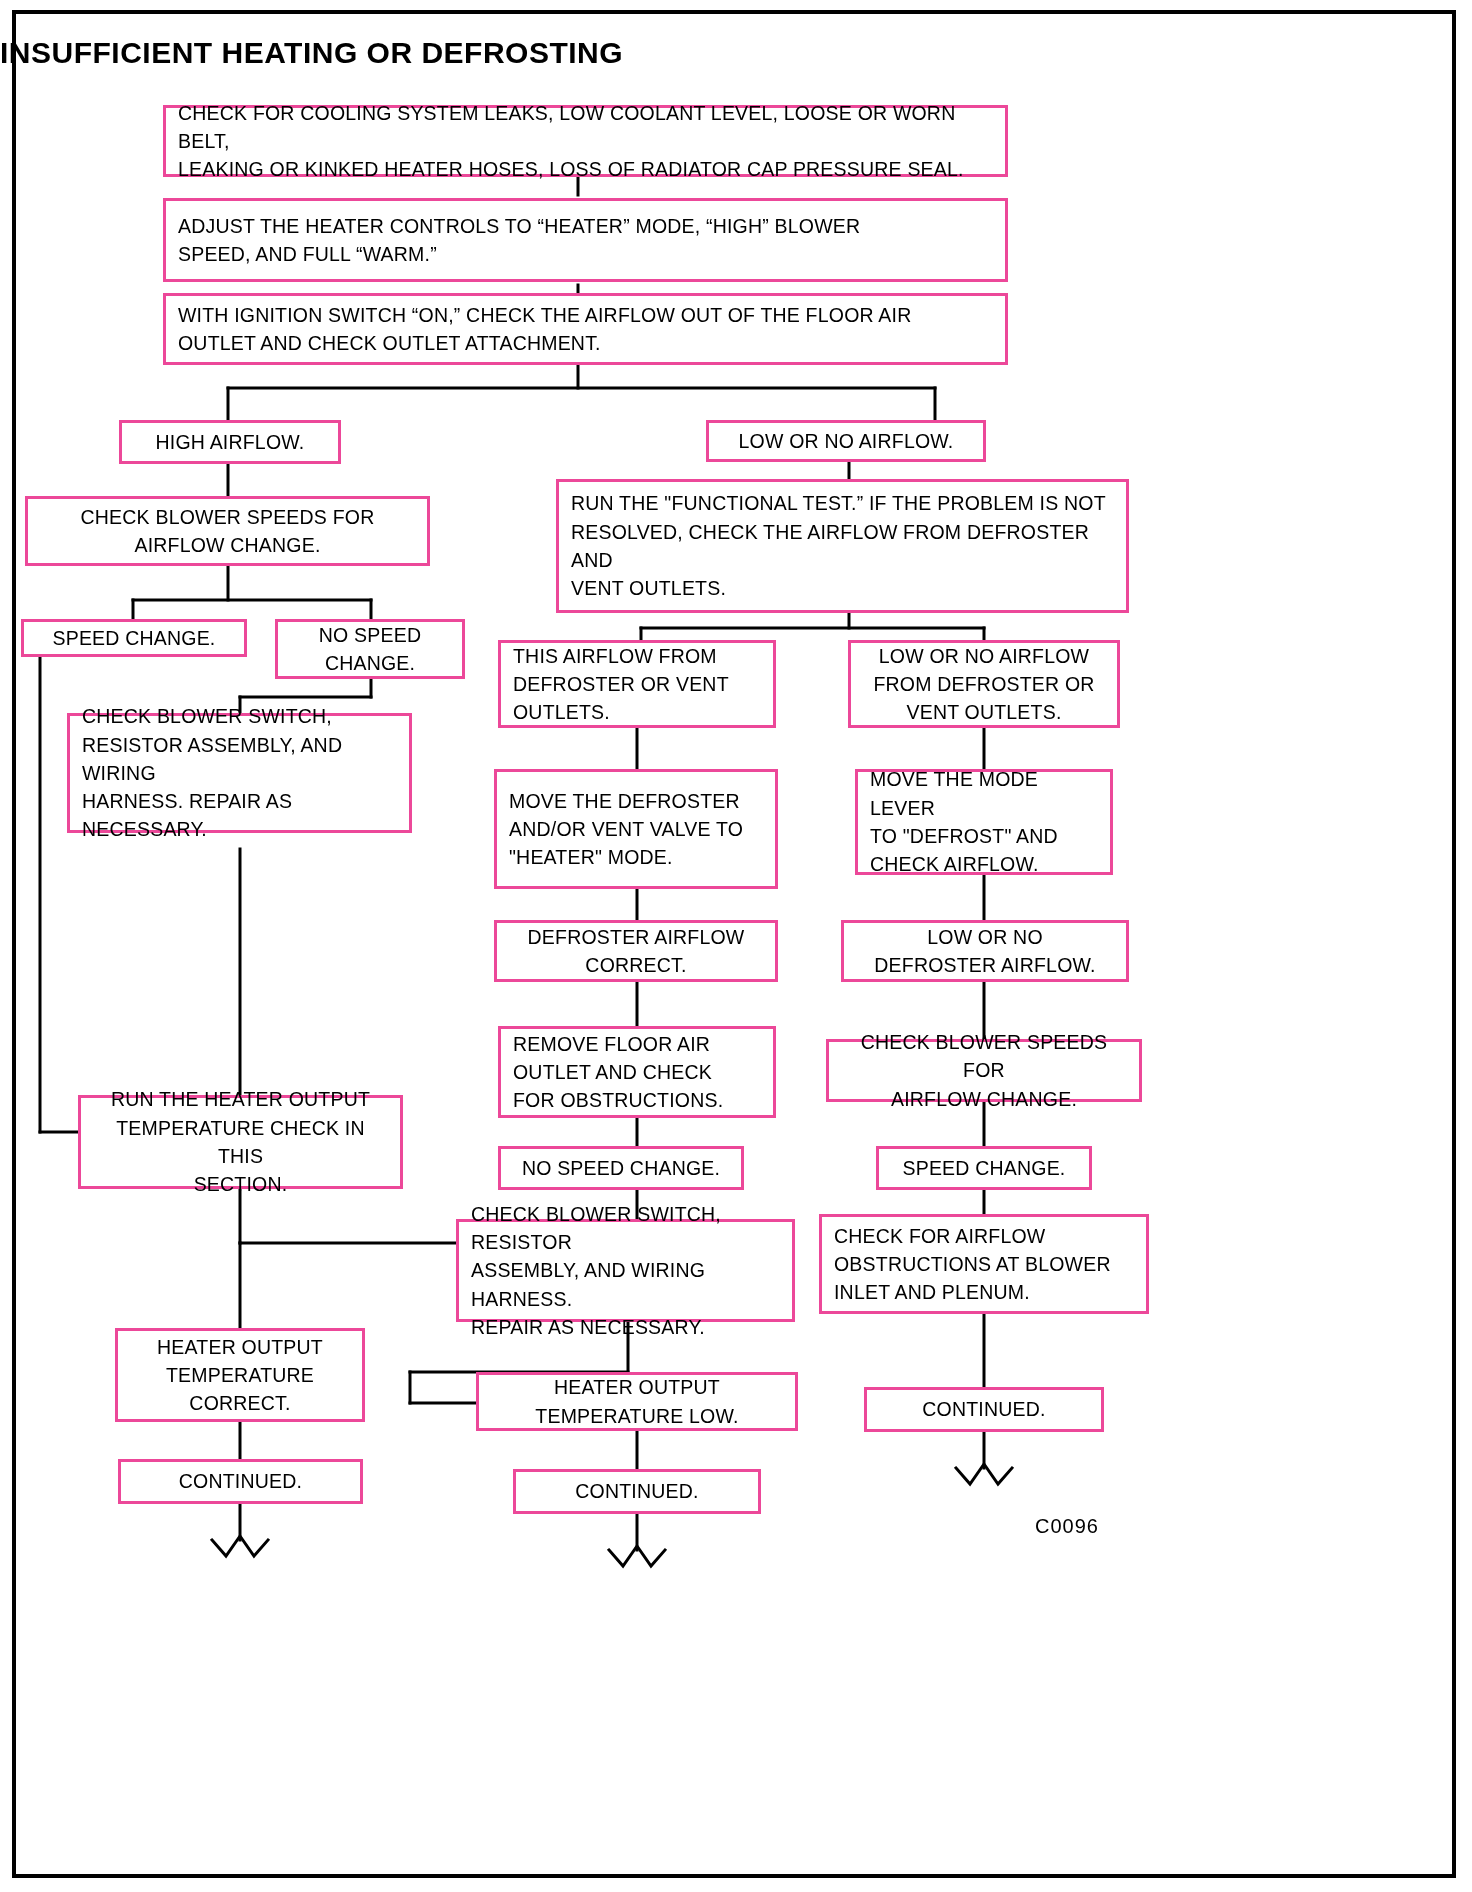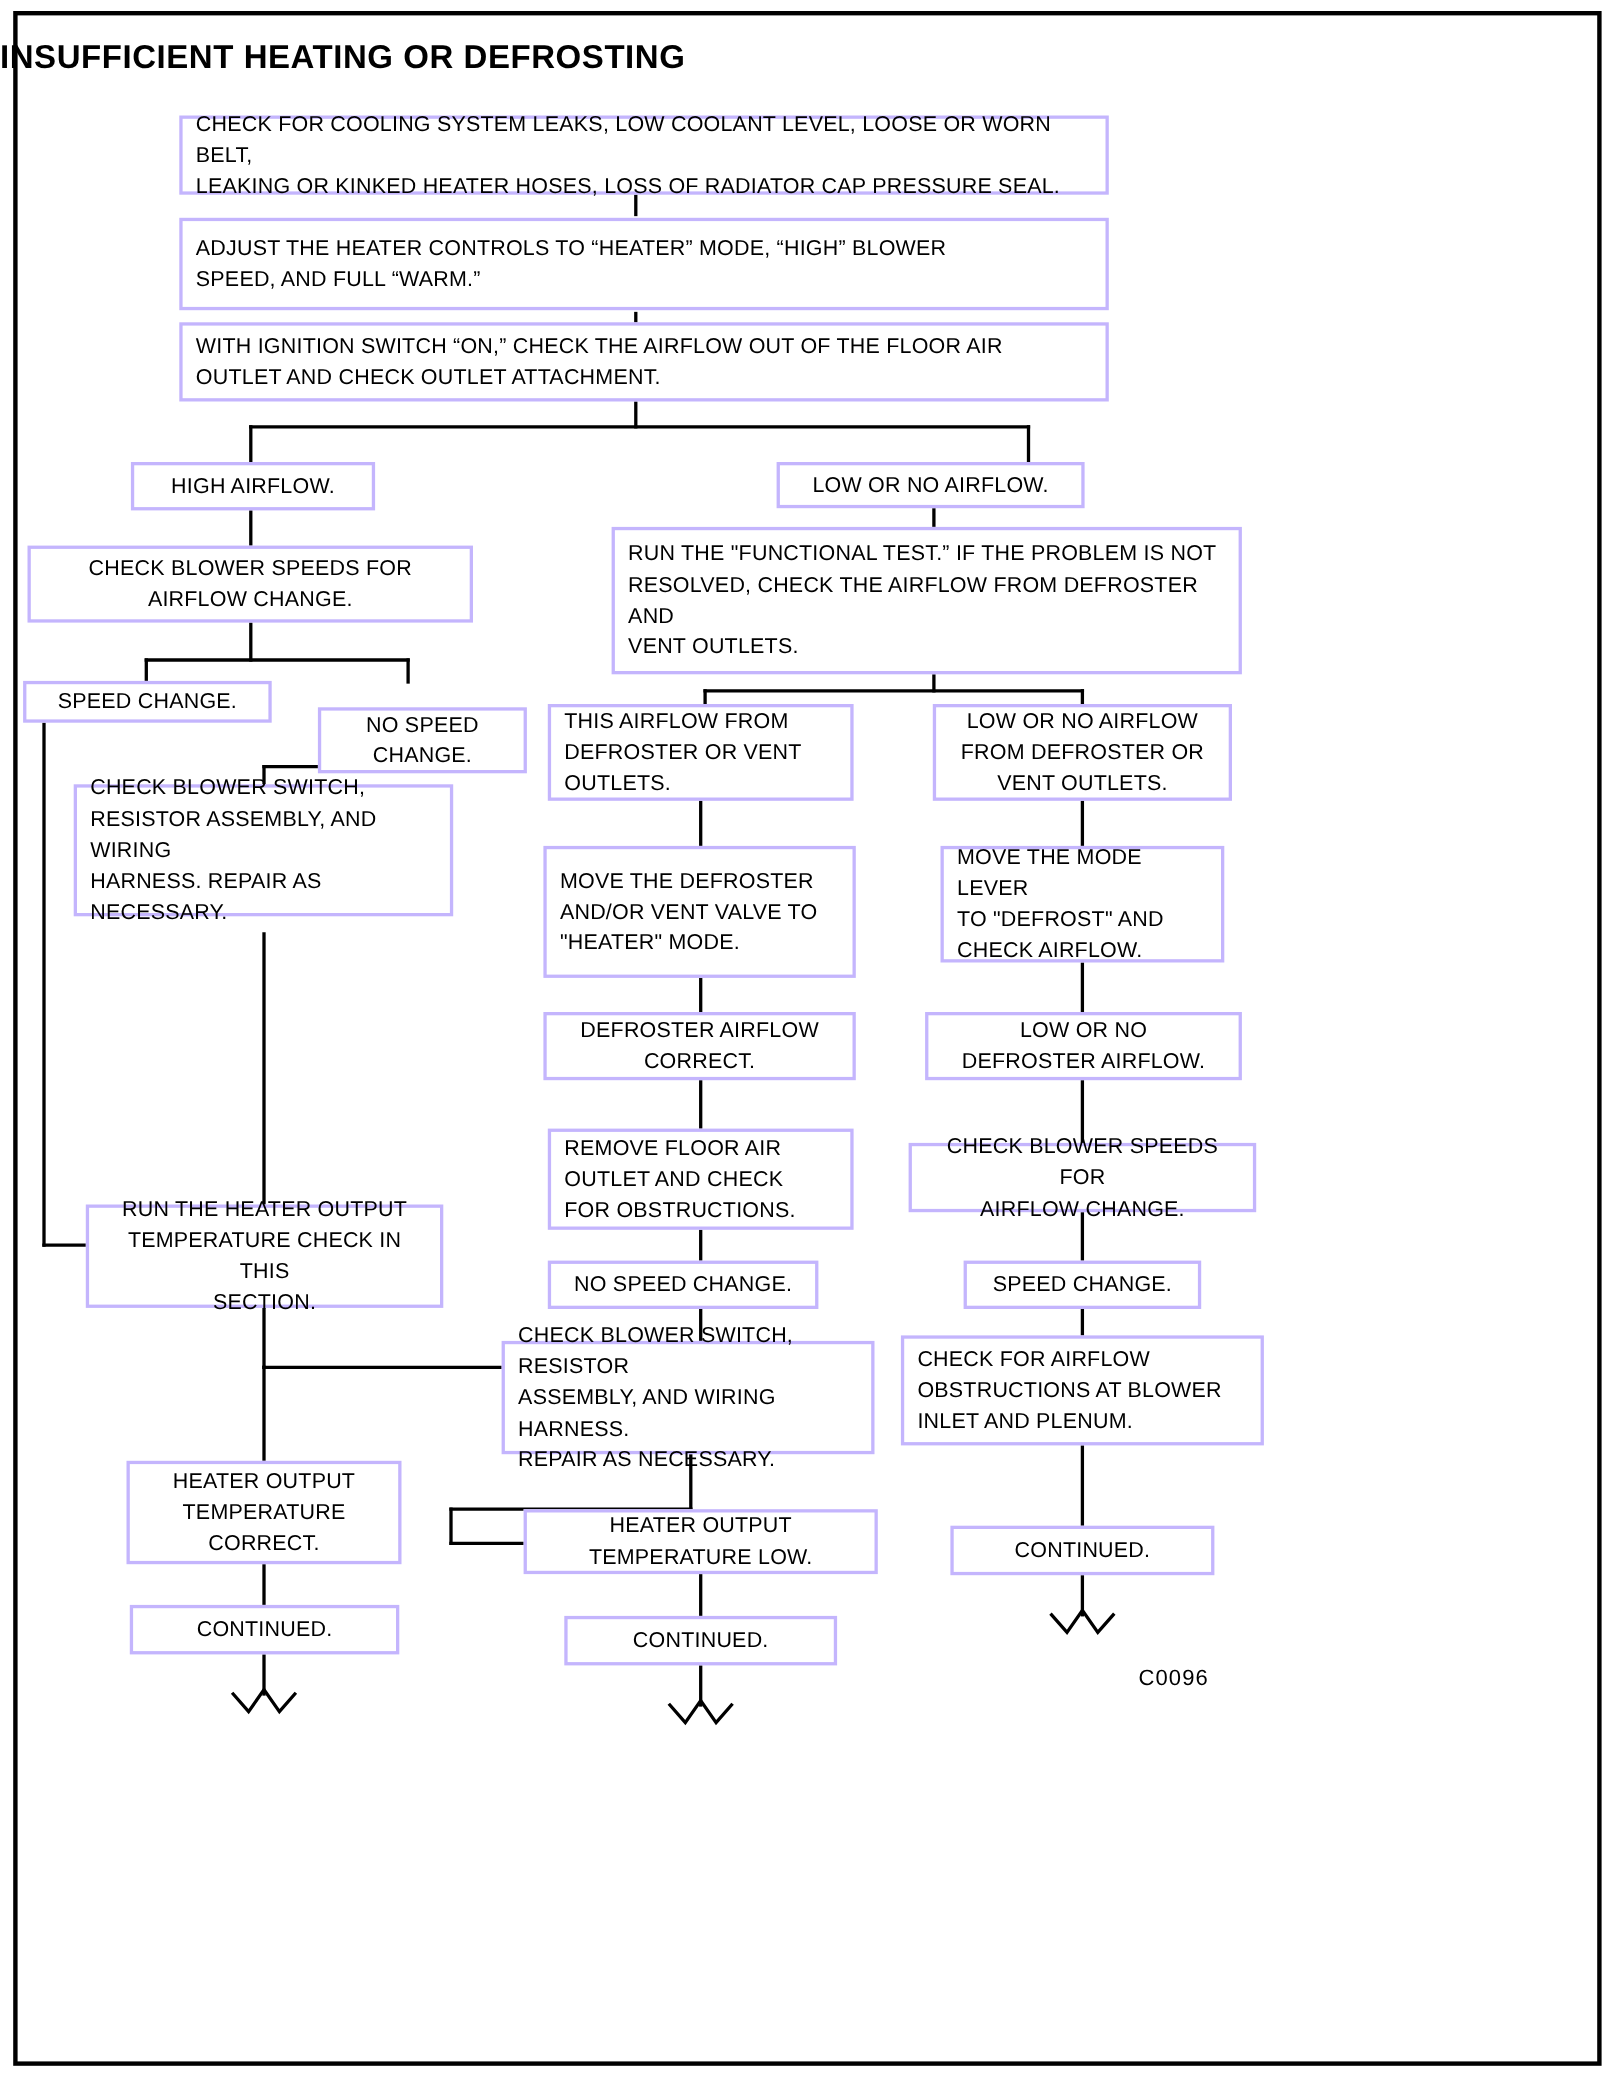--- a/index.html
+++ b/index.html
@@ -38,21 +38,21 @@
   svg#wires {
     position: absolute;
     left: 0;
     top: 0;
     width: 1472px;
     height: 1892px;
     pointer-events: none;
   }
   .node {
     position: absolute;
-    border: 3px solid #c4b5fd;
+    border: 3px solid #ec4899;
     background: #ffffff;
     box-sizing: border-box;
     display: flex;
     align-items: center;
     color: #000000;
     font-size: 19.5px;
     line-height: 1.45;
     letter-spacing: 0.2px;
     z-index: 5;
   }
@@ -187,21 +187,21 @@
   <div class="node al-left" style="left:556px; top:479px; width:573px; height:134px;">
     <span class="txt">RUN THE "FUNCTIONAL TEST.” IF THE PROBLEM IS NOT
 RESOLVED, CHECK THE AIRFLOW FROM DEFROSTER AND
 VENT OUTLETS.</span>
   </div>
 
   <div class="node al-center" style="left:21px; top:619px; width:226px; height:38px;">
     <span class="txt">SPEED CHANGE.</span>
   </div>
 
-  <div class="node al-center" style="left:289px; top:619px; width:190px; height:60px;margin-top:24px;">
+  <div class="node al-center" style="left:275px; top:619px; width:190px; height:60px;">
     <span class="txt">NO SPEED
 CHANGE.</span>
   </div>
 
   <div class="node al-left" style="left:498px; top:640px; width:278px; height:88px;">
     <span class="txt">THIS AIRFLOW FROM
 DEFROSTER OR VENT
 OUTLETS.</span>
   </div>
 

